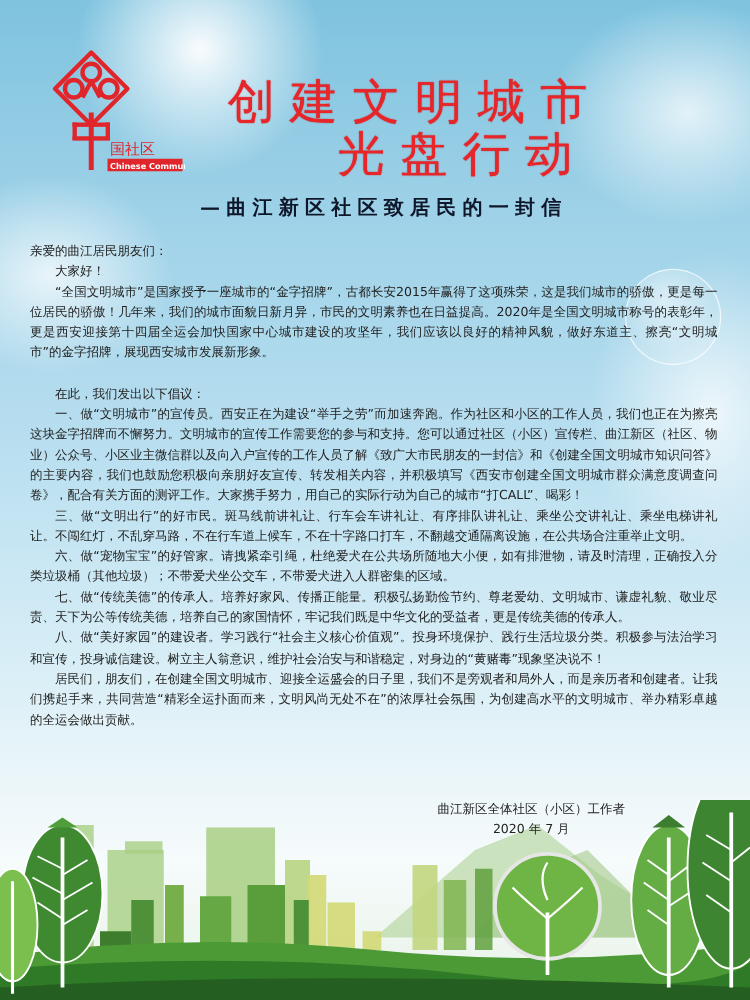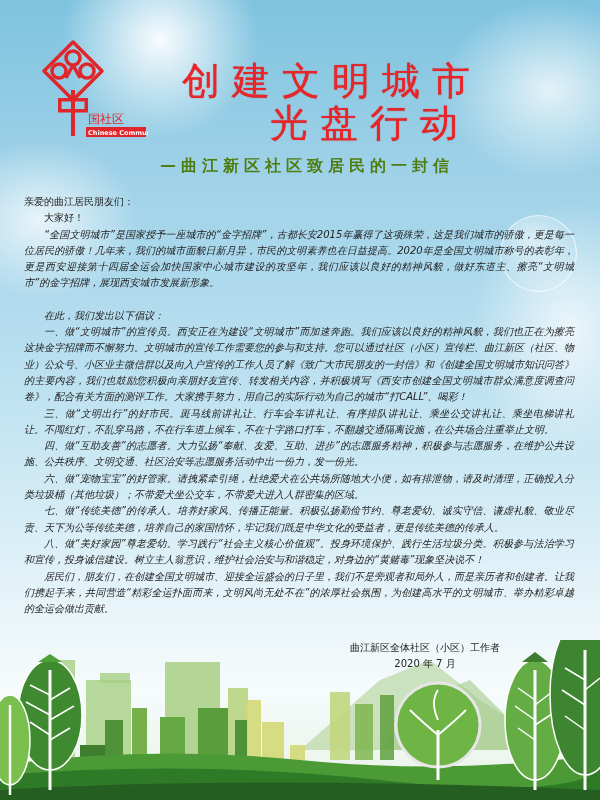--- a/index.html
+++ b/index.html
@@ -22,29 +22,29 @@
     background: radial-gradient(circle at 40% 30%, rgba(255,255,255,0.5), rgba(255,255,255,0.05) 60%);
   }
   .logo { position:absolute; left:38px; top:38px; width:110px; height:110px; }
   .title {
     position:absolute; color:#e8262a; font-weight:normal; letter-spacing:12px;
     font-family: "DejaVu Sans", sans-serif; text-shadow: 0 0 1px #c11;
   }
   .title1 { left:182px; top:56px; font-size:38px; }
   .title2 { left:270px; top:98px; font-size:38px; }
   .subtitle {
-    position:absolute; left:160px; top:156px; color:#4d7c0f; font-weight:bold;
+    position:absolute; left:160px; top:156px; color:#0f172a; font-weight:bold;
     font-family: "DejaVu Serif", serif; font-size:16px; letter-spacing:5px;
   }
   .letter {
     position:absolute; left:24px; top:194px; width:550px; color:#222;
     font-size:10px; line-height:16.3px; font-family:"DejaVu Sans", sans-serif;
   }
   .letter p { margin:0; text-align:justify; }
-  .letter .indent { text-indent:2em;font-style:italic; }
+  .letter .indent { text-indent:2em; }
   .letter .greet { padding-left:14px; }
   .letter .gap { height:16px; }
   .sign {
     position:absolute; left:350px; top:640px; width:150px; text-align:center;
     font-size:10px; line-height:16px; color:#222;
   }
   .scene { position:absolute; left:0; top:640px; width:600px; height:160px; }
 </style>
 </head>
 <body>
@@ -80,26 +80,25 @@
 <div class="title title1">创建文明城市</div>
 <div class="title title2">光盘行动</div>
 <div class="subtitle">—曲江新区社区致居民的一封信</div>
 
 <div class="letter">
   <p>亲爱的曲江居民朋友们：</p>
   <p class="greet" style="padding-left:20px;">大家好！</p>
   <p class="indent">“全国文明城市”是国家授予一座城市的“金字招牌”，古都长安2015年赢得了这项殊荣，这是我们城市的骄傲，更是每一位居民的骄傲！几年来，我们的城市面貌日新月异，市民的文明素养也在日益提高。2020年是全国文明城市称号的表彰年，更是西安迎接第十四届全运会加快国家中心城市建设的攻坚年，我们应该以良好的精神风貌，做好东道主、擦亮“文明城市”的金字招牌，展现西安城市发展新形象。</p>
   <div class="gap"></div>
   <p class="indent">在此，我们发出以下倡议：</p>
-  <p class="indent">一、做“文明城市”的宣传员。西安正在为建设“文明城市”而加速奔跑。我们应该以良好的精神风貌，我们也正在为擦亮这块金字招牌而不懈努力。文明城市的宣传工作需要您的参与和支持。您可以通过社区（小区）宣传栏、曲江新区（社区、物业）公众号、小区业主微信群以及向入户宣传的工作人员了解《致广大市民朋友的一封信》和《创建全国文明城市知识问答》的主要内容，我们也鼓励您积极向亲朋好友宣传、转发相关内容，并积极填写《西安市创建全国文明城市群众满意度调查问卷》，配合有关方面的测评工作。大家携手努力，用自己的实际行动为自己的城市“打CALL”、喝彩！</p>
+  <p class="indent">一、做“文明城市”的宣传员。西安正在为建设“举手之劳”而加速奔跑。作为社区和小区的工作人员，我们也正在为擦亮这块金字招牌而不懈努力。文明城市的宣传工作需要您的参与和支持。您可以通过社区（小区）宣传栏、曲江新区（社区、物业）公众号、小区业主微信群以及向入户宣传的工作人员了解《致广大市民朋友的一封信》和《创建全国文明城市知识问答》的主要内容，我们也鼓励您积极向亲朋好友宣传、转发相关内容，并积极填写《西安市创建全国文明城市群众满意度调查问卷》，配合有关方面的测评工作。大家携手努力，用自己的实际行动为自己的城市“打CALL”、喝彩！</p>
   <p class="indent">三、做“文明出行”的好市民。斑马线前讲礼让、行车会车讲礼让、有序排队讲礼让、乘坐公交讲礼让、乘坐电梯讲礼让。不闯红灯，不乱穿马路，不在行车道上候车，不在十字路口打车，不翻越交通隔离设施，在公共场合注重举止文明。</p>
-  <p class="indent">四、做“互助友善”的志愿者。大力弘扬“奉献、友爱、互助、进步”的志愿服务精神，积极参与志愿服务，在维护公共设施、公共秩序、文明交通、社区治安等志愿服务活动中出一份力，发一份光。</p>
   <p class="indent">六、做“宠物宝宝”的好管家。请拽紧牵引绳，杜绝爱犬在公共场所随地大小便，如有排泄物，请及时清理，正确投入分类垃圾桶（其他垃圾）；不带爱犬坐公交车，不带爱犬进入人群密集的区域。</p>
-  <p class="indent">七、做“传统美德”的传承人。培养好家风、传播正能量。积极弘扬勤俭节约、尊老爱幼、诚实守信、谦虚礼貌、敬业尽责、天下为公等传统美德，培养自己的家国情怀，牢记我们既是中华文化的受益者，更是传统美德的传承人。</p>
-  <p class="indent">八、做“美好家园”尊老爱幼。学习践行“社会主义核心价值观”。投身环境保护、践行生活垃圾分类。积极参与法治学习和宣传，投身诚信建设。树立主人翁意识，维护社会治安与和谐稳定，对身边的“黄赌毒”现象坚决说不！</p>
+  <p class="indent">七、做“传统美德”的传承人。培养好家风、传播正能量。积极弘扬勤俭节约、尊老爱幼、文明城市、谦虚礼貌、敬业尽责、天下为公等传统美德，培养自己的家国情怀，牢记我们既是中华文化的受益者，更是传统美德的传承人。</p>
+  <p class="indent">八、做“美好家园”的建设者。学习践行“社会主义核心价值观”。投身环境保护、践行生活垃圾分类。积极参与法治学习和宣传，投身诚信建设。树立主人翁意识，维护社会治安与和谐稳定，对身边的“黄赌毒”现象坚决说不！</p>
   <p class="indent">居民们，朋友们，在创建全国文明城市、迎接全运盛会的日子里，我们不是旁观者和局外人，而是亲历者和创建者。让我们携起手来，共同营造“精彩全运扑面而来，文明风尚无处不在”的浓厚社会氛围，为创建高水平的文明城市、举办精彩卓越的全运会做出贡献。</p>
 </div>
 
 <svg class="scene" viewBox="0 0 600 160">
 
   <polygon points="380,40 430,20 480,60 560,110 300,110" fill="#b9d7a4" opacity="0.7"></polygon>
   <polygon points="420,60 470,40 540,110 380,110" fill="#a3c98b" opacity="0.6"></polygon>
 
   <rect x="55" y="20" width="20" height="100" fill="#a8cf83" opacity="0.8"></rect>
   <rect x="86" y="40" width="45" height="80" fill="#a8cf83" opacity="0.8"></rect>

